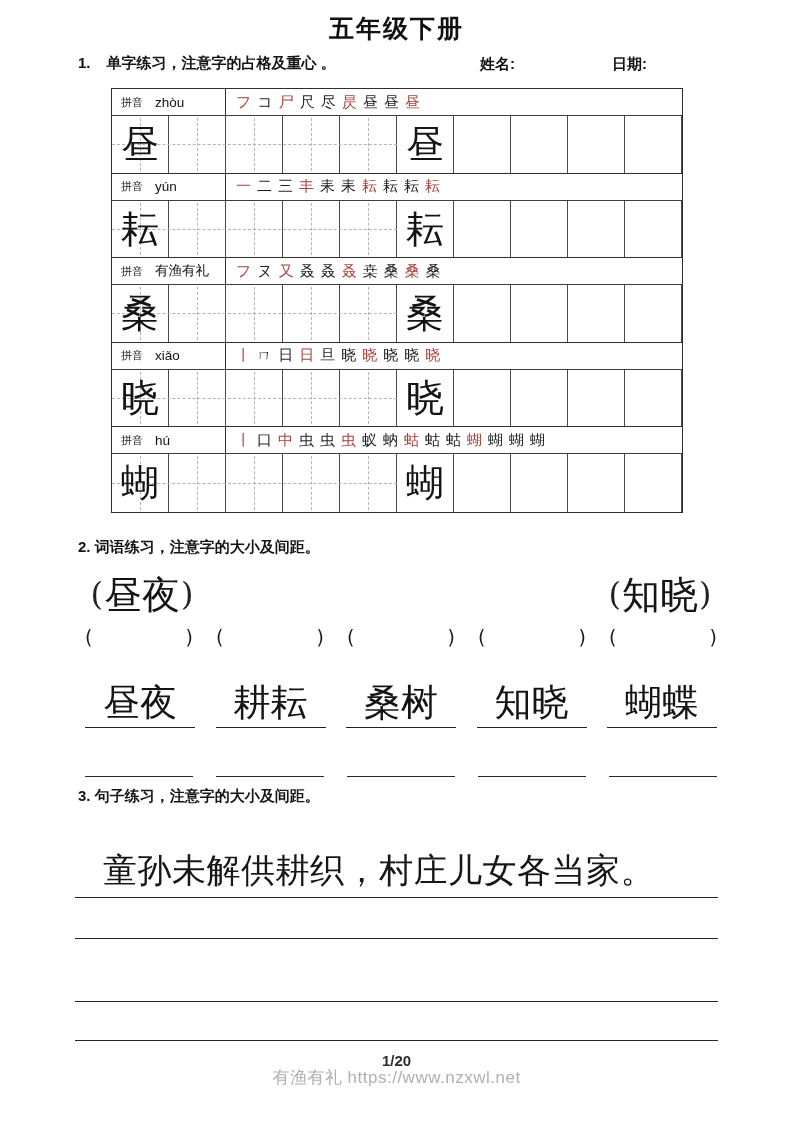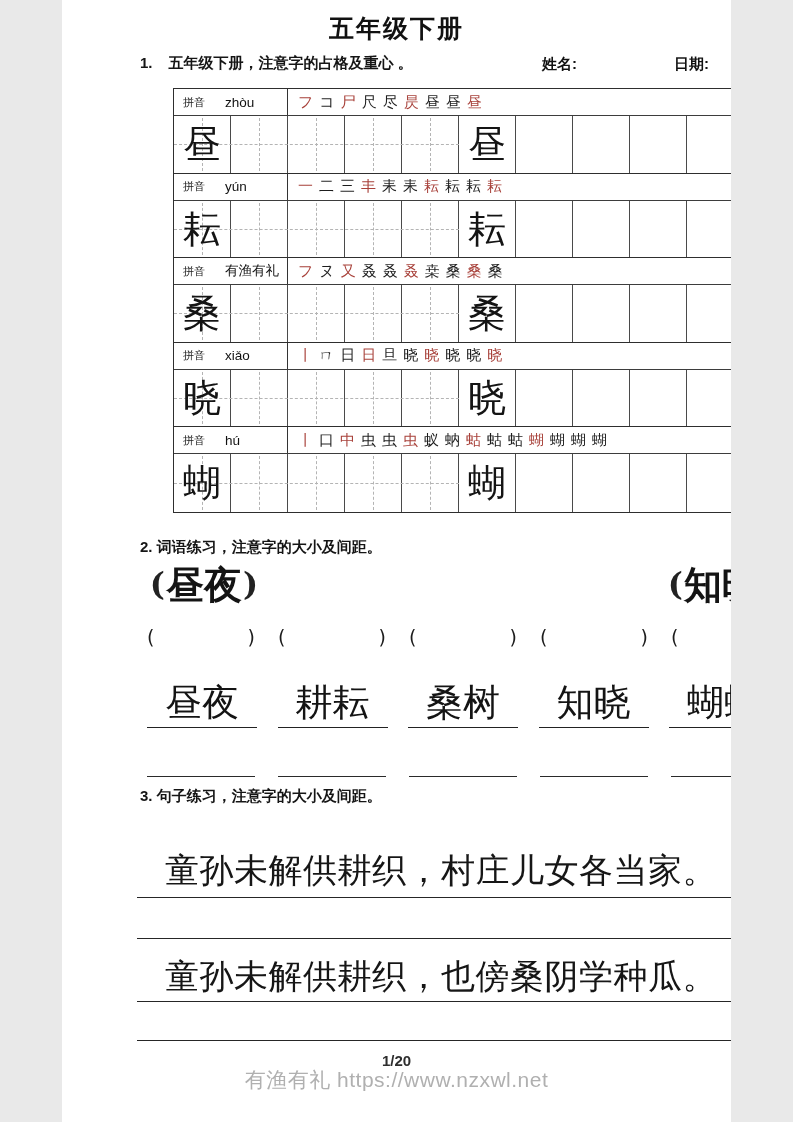--- a/index.html
+++ b/index.html
@@ -1,55 +1,55 @@
 <!DOCTYPE html>
 <html><head>
 <meta charset="utf-8">
 <style>
   html,body{margin:0;padding:0;background:#e9e9e9;}
   .page{
-    position:relative;width:669px;height:1122px;margin:0 auto;background:#ffffff;
+    position:relative;width:793px;height:1122px;margin:0 auto;background:#ffffff;
     font-family:"Liberation Sans",sans-serif;color:#1a1a1a;overflow:hidden;
   }
   .title{position:absolute;top:12px;left:0;width:100%;text-align:center;
     font-size:25px;font-weight:bold;letter-spacing:2px;color:#111;}
   .sec-head{position:absolute;font-size:15px;font-weight:600;color:#151515;white-space:nowrap;}
   #sec1-head{top:54px;left:78px;}
   #sec2-head{top:538px;left:78px;}
   #sec3-head{top:787px;left:78px;}
   .num-gap{display:inline-block;width:16px;}
   .hdr-label{position:absolute;top:55px;font-size:15px;font-weight:bold;color:#111;}
   #name-label{left:480px;}
   #date-label{left:612px;}
 
   
   .char-table{position:absolute;left:111px;top:88px;width:570px;
     border:1.5px solid #2e2e2e;box-sizing:content-box;background:#fff;}
   .p-row{height:27px;display:flex;align-items:center;border-bottom:1px solid #3d3d3d;box-sizing:border-box;}
-  .p-label-cell{width:114px;height:100%;display:flex;align-items:center;gap:20px;
+  .p-label-cell{width:114px;height:100%;display:flex;align-items:center;gap:12px;
     padding-left:9px;border-right:1.2px solid #333;box-sizing:border-box;}
   .p-label{font-size:11px;color:#222;}
   .p-value{font-size:13.5px;color:#111;}
   .p-strokes{flex:1;display:flex;align-items:center;gap:6px;padding-left:10px;overflow:hidden;}
   .stroke{font-size:15px;line-height:1;font-family:"DejaVu Serif",serif;color:#1d1d1d;}
   .stroke.red{color:#a8413a;}
   .g-row{height:57.5px;display:flex;position:relative;border-bottom:1.5px solid #2e2e2e;box-sizing:border-box;}
   .g-row:last-child{border-bottom:none;}
   .g-cell{width:57px;height:100%;position:relative;border-right:1.4px solid #4a4a4a;
     box-sizing:border-box;display:flex;align-items:center;justify-content:center;}
   .g-cell:last-child{border-right:none;}
   .vguide{position:absolute;left:50%;top:2px;bottom:2px;width:0;border-left:1px dashed #b4b4b4;}
   .hguide{position:absolute;left:0;top:50%;width:285px;height:0;border-top:1px dashed #b4b4b4;}
   .p-char{font-size:38px;line-height:1;font-family:"DejaVu Serif",serif;color:#141414;z-index:1;}
 
   
   .slot-row{position:absolute;left:85px;width:632px;display:flex;justify-content:space-between;}
   #word-paren-row{top:560px;height:64px;}
-  .wp-slot{width:114px;text-align:center;font-size:38px;line-height:48px;white-space:nowrap;
-    font-family:"DejaVu Serif",serif;color:#141414;font-weight:bold;}
+  .wp-slot{width:114px;text-align:center;font-size:38px;line-height:68px;white-space:nowrap;
+    font-family:"DejaVu Serif",serif;color:#141414;}
   .wp-slot .paren{font-size:32px;color:#222;vertical-align:3px;padding:0 1px;}
   #empty-paren-row{top:626px;height:26px;}
   .ep-slot{width:108px;display:flex;justify-content:space-between;font-size:19px;color:#1d1d1d;
     font-family:"DejaVu Sans",sans-serif;}
   #uword-row{top:676px;height:52px;}
   .uw-slot{width:110px;height:52px;line-height:54px;text-align:center;font-size:37px;white-space:nowrap;
     font-family:"DejaVu Serif",serif;color:#141414;border-bottom:1.6px solid #222;box-sizing:border-box;}
   #blank-word-row{top:776px;height:4px;}
   .bl-slot{width:108px;height:0;border-top:1.6px solid #2a2a2a;}
 
@@ -61,31 +61,31 @@
   .rule-line{position:absolute;left:75px;width:643px;height:0;border-top:1.6px solid #262626;}
   #line1{top:897px;}
   #line2{top:938px;}
   #line3{top:1001px;}
   #line4{top:1040px;}
 
   
   .page-num{position:absolute;top:1052px;left:0;width:100%;text-align:center;
     font-size:15px;font-weight:700;color:#2e2e2e;z-index:2;}
   .watermark{position:absolute;top:1066px;left:0;width:100%;text-align:center;
-    font-size:21px;color:#b0b0b0;letter-spacing:0.5px;}
+    font-size:17px;color:#b0b0b0;letter-spacing:0.5px;}
 </style>
 </head>
 <body>
 
 <div class="page">
 
   <div class="title">五年级下册</div>
 
   <div class="sec-head" id="sec1-head">
-    <span>1.</span><span class="num-gap"></span><span>五年级下册，注意字的占格及重心 。</span>
+    <span>1.</span><span class="num-gap"></span><span>单字练习，注意字的占格及重心 。</span>
   </div>
   <div class="hdr-label" id="name-label">姓名:</div>
   <div class="hdr-label" id="date-label">日期:</div>
 
   <div class="char-table">
       <div class="p-row">
         <div class="p-label-cell">
           <span class="p-label">拼音</span>
           <span class="p-value">zhòu</span>
         </div>
@@ -353,19 +353,18 @@
       <div class="bl-slot"></div>
       <div class="bl-slot"></div>
     </div>
 
   <div class="sec-head" id="sec3-head">
     <span>3.</span> <span>句子练习，注意字的大小及间距。</span>
   </div>
   <div class="sentence" id="sentence1">童孙未解供耕织，村庄儿女各当家。</div>
   <div class="rule-line" id="line1"></div>
   <div class="rule-line" id="line2"></div>
-  <div class="sentence" id="sentence2">童孙未解供耕织，也傍桑阴学种瓜。</div>
   <div class="rule-line" id="line3"></div>
   <div class="rule-line" id="line4"></div>
 
   <div class="page-num">1/20</div>
   <div class="watermark">有渔有礼 https://www.nzxwl.net</div>
 </div>
 
 </body></html>

